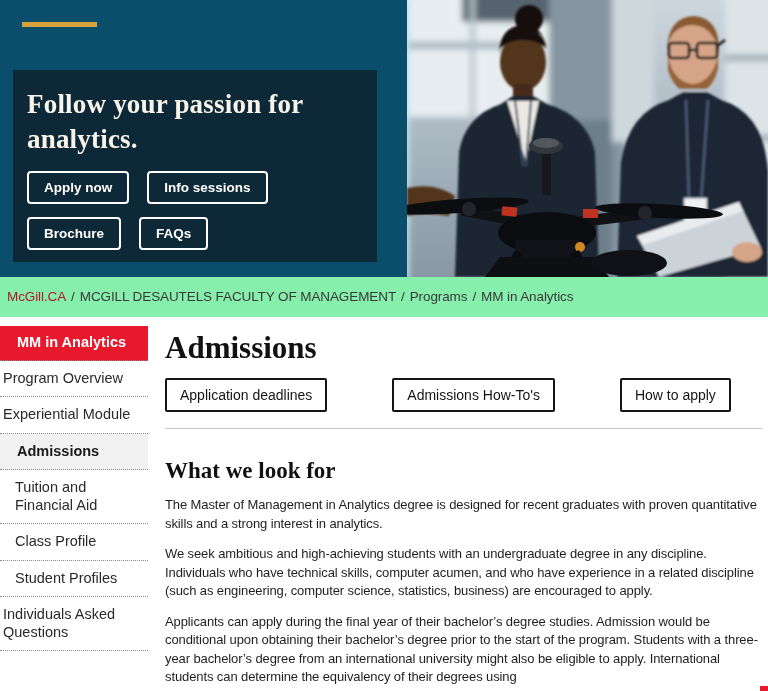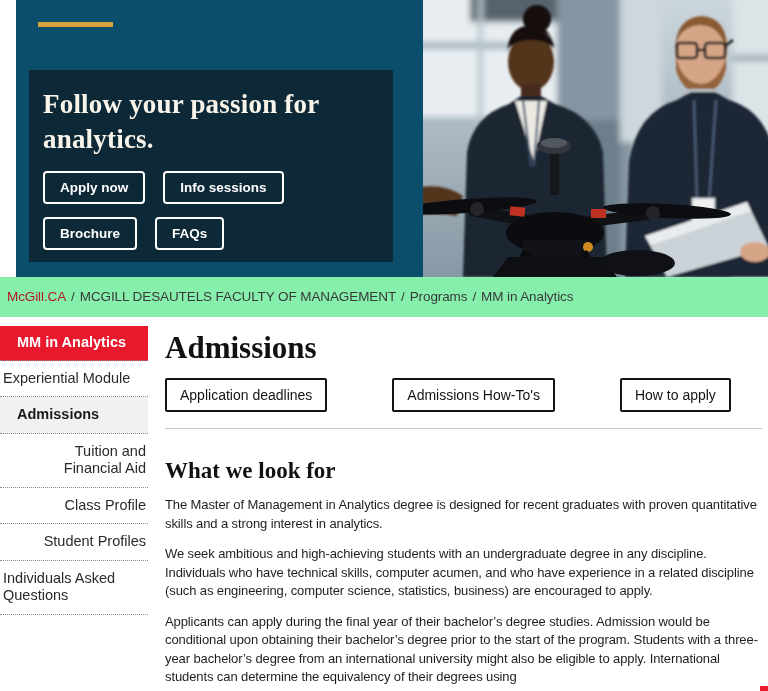--- a/index.html
+++ b/index.html
@@ -1,20 +1,20 @@
 <!DOCTYPE html>
 <html><head>
 <meta charset="utf-8">
 <style>
   * { box-sizing: border-box; margin: 0; padding: 0; }
   html, body { width: 768px; height: 691px; overflow: hidden; background: #fff; }
   body { font-family: "Liberation Sans", sans-serif; color: #1e1e1e; position: relative; }
 
   
-  .hero { display: flex; height: 277px; padding-left: 16px; }
+  .hero { display: flex; height: 277px; }
   .hero-left { width: 407px; background: #0a4e6b; position: relative; flex-shrink: 0; }
   .gold-bar { position: absolute; left: 22px; top: 22px; width: 75px; height: 5px; background: #d7a13b; }
   .hero-box { position: absolute; left: 13px; top: 70px; right: 30px; bottom: 15px;
               background: #0d2836; padding: 17px 14px 0 14px; }
   .hero-heading { font-family: "Liberation Serif", serif; font-weight: 700; color: #f8f4ea;
                   font-size: 27px; line-height: 35px; letter-spacing: 0.2px; max-width: 320px; }
   .hero-btns { margin-top: 14px; display: flex; flex-wrap: wrap; gap: 13px 18px; max-width: 330px; }
   .hbtn { background: transparent; border: 2px solid #fff; border-radius: 4px; color: #fff;
           font-family: "Liberation Sans", sans-serif; font-weight: 700; font-size: 13.5px;
           padding: 7px 15px; cursor: pointer; white-space: nowrap; }
@@ -28,21 +28,21 @@
   .crumb-red { color: #b0182c !important; }
   .sep { margin: 0 5px; color: #3a3a3a; }
 
   
   .content { display: flex; align-items: flex-start; }
   .sidebar { width: 148px; flex-shrink: 0; margin-top: 9px; font-size: 14.5px; }
   .nav-item { padding: 9px 2px 9px 3px; border-bottom: 1px dotted #8c8c8c;
               line-height: 17.5px; color: #2a2a2a; cursor: pointer; }
   .nav-red { background: #e8192d; color: #fff; font-weight: 700; padding: 8px 2px 8px 17px; }
   .nav-active { background: #f1f1f1; font-weight: 700; padding-left: 17px; color: #1a1a1a; }
-  .nav-sub { padding-left: 15px; text-align: right; }
+  .nav-sub { padding-left: 15px; }
 
   .main { flex: 1; padding: 0 6px 0 17px; margin-top: 9px; min-width: 0; }
   .page-title { font-family: "Liberation Serif", serif; font-weight: 700; font-size: 31px;
                 line-height: 36px; color: #111; margin: 4px 0 12px; }
   .btn-row { display: flex; gap: 65px; }
   .obtn { background: #fff; border: 2px solid #141414; border-radius: 2px; color: #141414;
           font-family: "Liberation Sans", sans-serif; font-size: 14px; padding: 7px 13px;
           cursor: pointer; white-space: nowrap; }
   .divider { border: none; border-top: 1px solid #c8c8c8; margin: 16px 0 0; }
   .section-title { font-family: "Liberation Serif", serif; font-weight: 700; font-size: 23px;
@@ -150,20 +150,21 @@
   </div>
 </header>
 
 <nav class="breadcrumb">
   <a class="crumb-red">McGill.CA</a><span class="sep">/</span><a>MCGILL DESAUTELS FACULTY OF MANAGEMENT</a><span class="sep">/</span><a>Programs</a><span class="sep">/</span><span>MM in Analytics</span>
 </nav>
 
 <div class="content">
   <aside class="sidebar">
     <div class="nav-item nav-red">MM in Analytics</div>
+    <div class="nav-item">Program Overview</div>
     <div class="nav-item">Experiential Module</div>
     <div class="nav-item nav-active">Admissions</div>
     <div class="nav-item nav-sub">Tuition and Financial Aid</div>
     <div class="nav-item nav-sub">Class Profile</div>
     <div class="nav-item nav-sub">Student Profiles</div>
     <div class="nav-item">Individuals Asked Questions</div>
   </aside>
 
   <main class="main">
     <h1 class="page-title">Admissions</h1>

